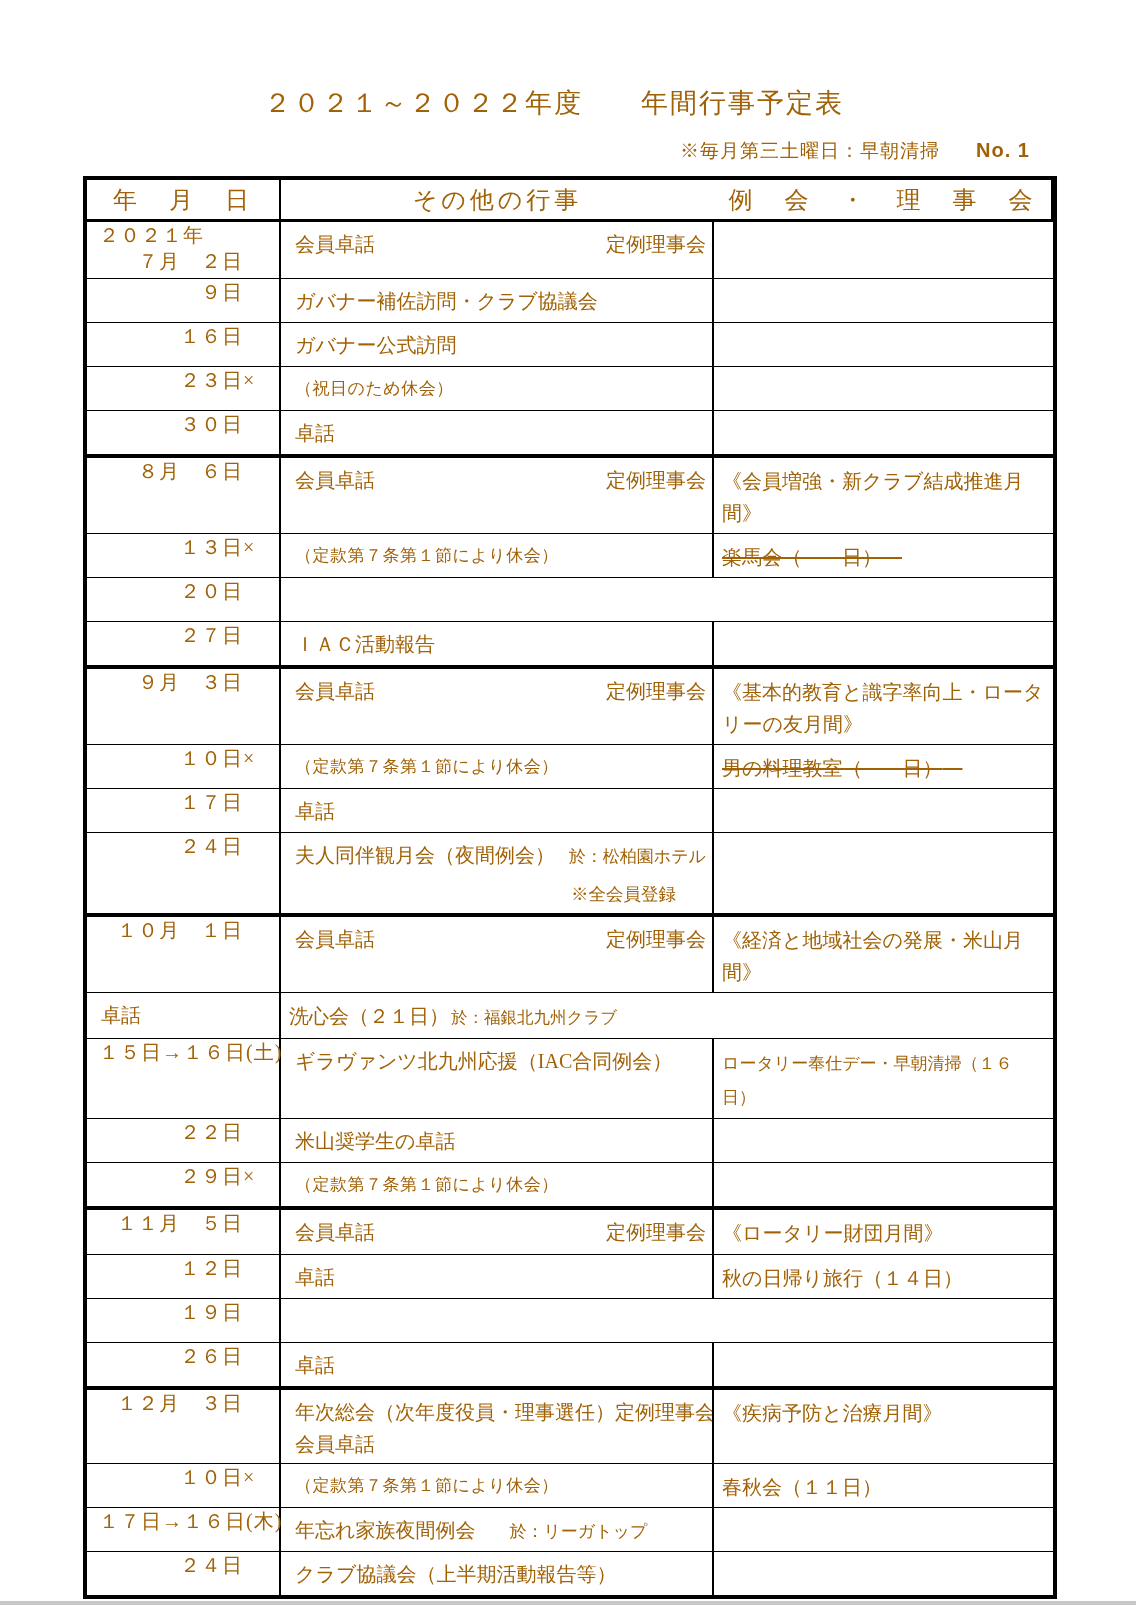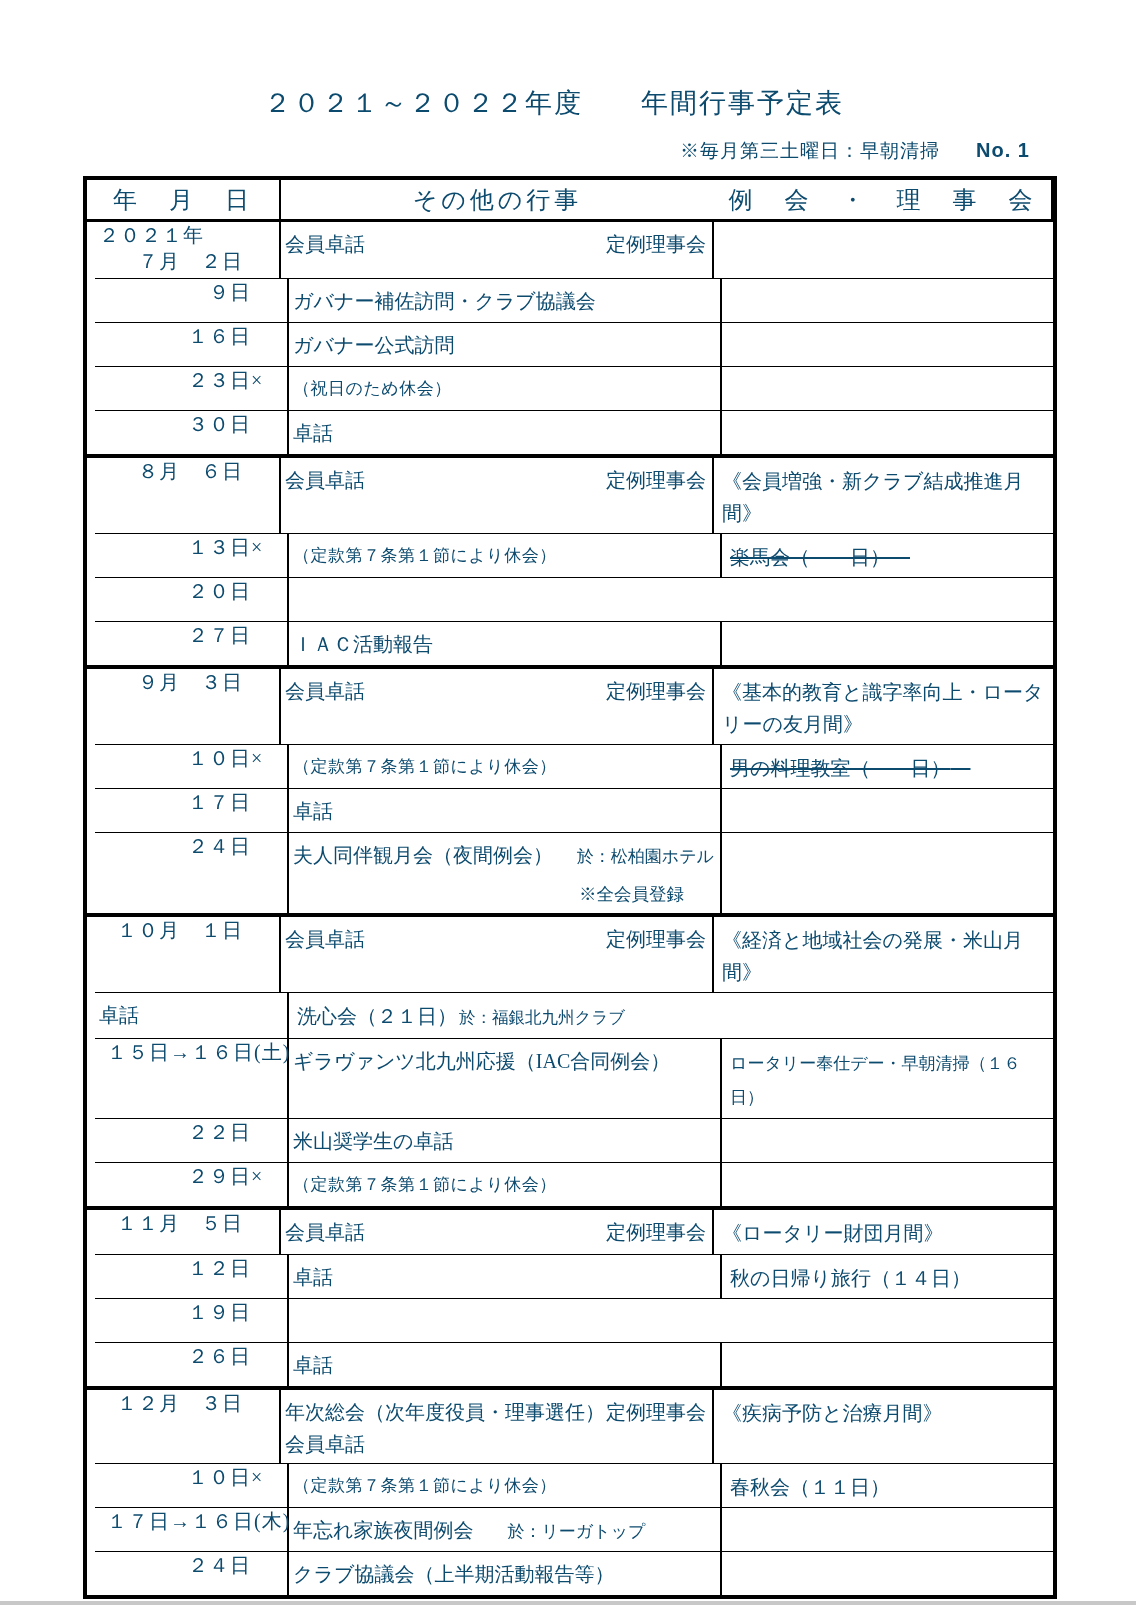--- a/index.html
+++ b/index.html
@@ -2,21 +2,21 @@
 <html><head>
 <meta charset="utf-8">
 <style>
   html,body{margin:0;padding:0;background:#ffffff;}
   .page{
     position:relative;
     width:1136px;height:1607px;
     background:#ffffff;
     overflow:hidden;
     font-family:"Liberation Serif","DejaVu Serif",serif;
-    color:#0c4a6e;
+    color:#a16207;
   }
   .title{
     margin:0;
     padding-top:84px;
     text-align:center;
     position:relative;left:-14px;
     font-size:27px;
     font-weight:normal;
     letter-spacing:2px;
     line-height:38px;
@@ -53,36 +53,36 @@
     white-space:pre;
   }
   .bdr{border-right:2px solid #000;}
   .group + .group{border-top:4px solid #000;}
   .row{
     display:grid;
     grid-template-columns:194px 433px 1fr;
     min-height:44px;
     box-sizing:border-box;
   }
-  .row + .row{border-top:1.5px solid #000;margin-left:8px;}
+  .row + .row{border-top:1.5px solid #000;}
   
   .c1{
     border-right:2px solid #000;
     padding:0 36px 4px 12px;
     font-size:20px;
     letter-spacing:1px;
     line-height:26px;
   }
   .date-prefix{text-align:left;white-space:pre;}
   .date-main{text-align:right;white-space:pre;}
   .date-suffix{display:inline-block;width:0;white-space:pre;}
   
   .c2{
     border-right:2px solid #000;
-    padding:7px 6px 4px 4px;
+    padding:7px 6px 4px 14px;
     font-size:20px;
     line-height:30px;
     overflow:hidden;
   }
   .m-line1{display:flex;justify-content:space-between;align-items:baseline;}
   .m-left{display:flex;align-items:baseline;white-space:pre;flex-shrink:0;}
   .m-right{white-space:pre;flex-shrink:0;}
   .m-note{margin-left:34px;}
   .small{font-size:17px;}
   .m-main.small-note{font-size:17px;letter-spacing:0.5px;}

